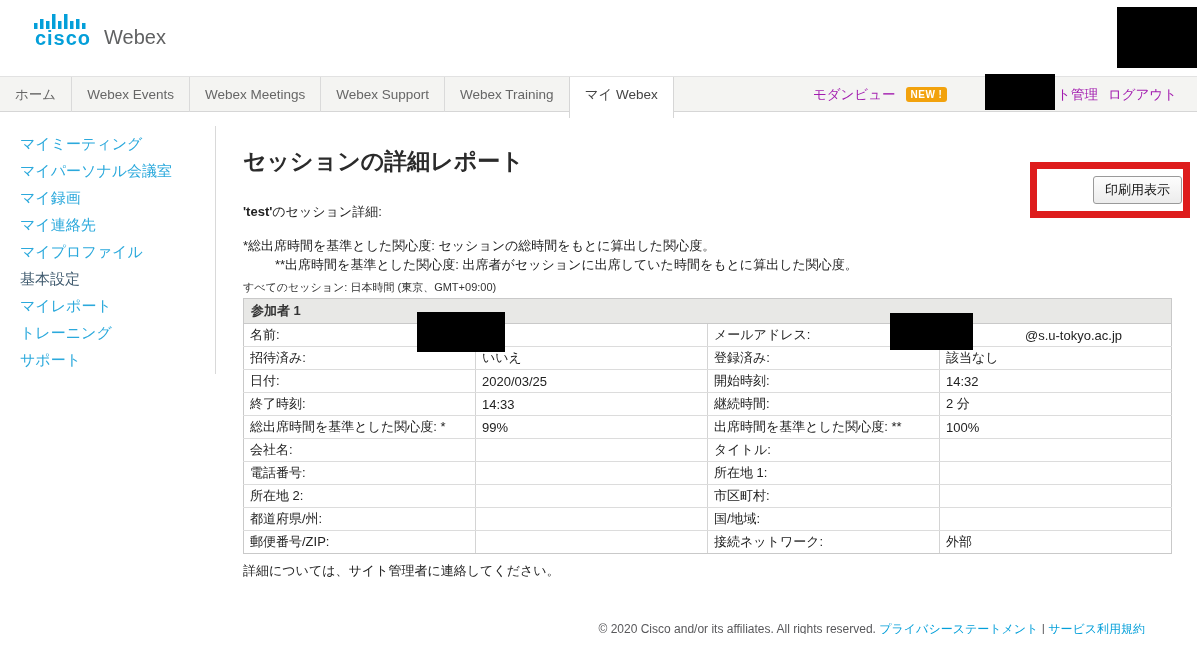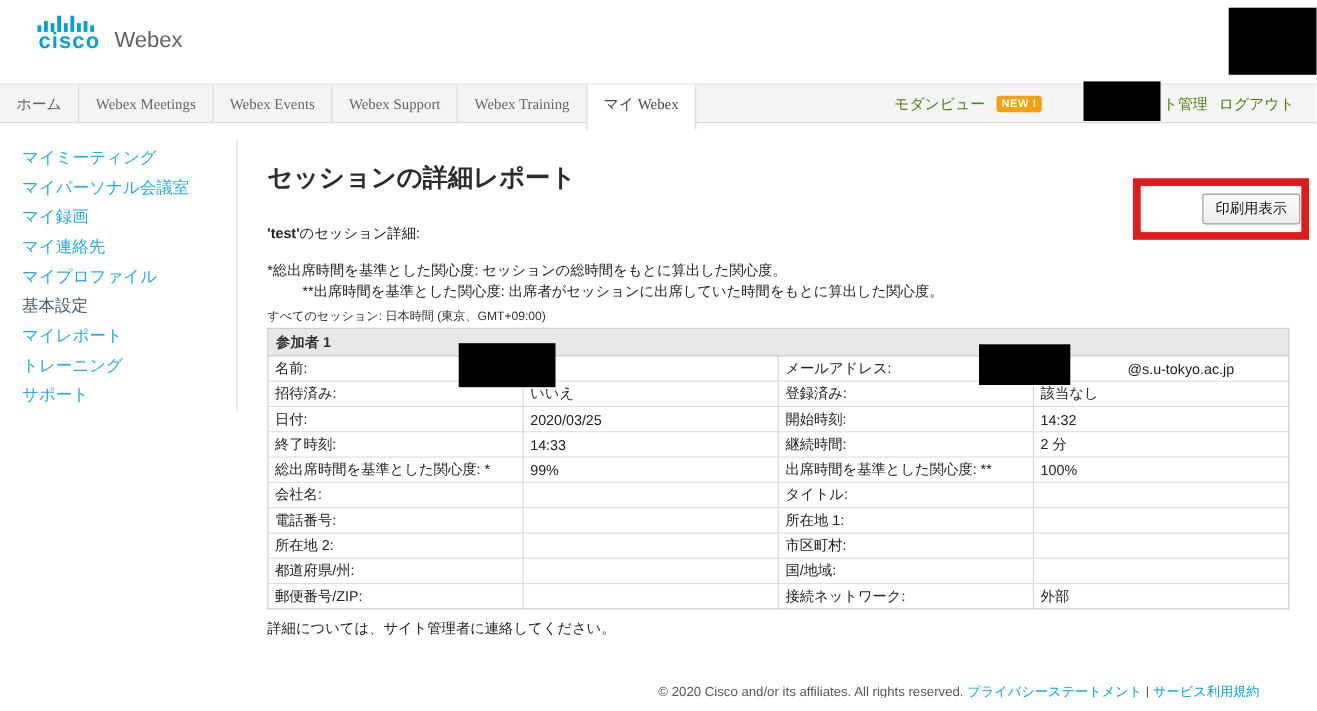--- a/index.html
+++ b/index.html
@@ -16,26 +16,26 @@
   #redact-corner{left:1117px;top:7px;width:80px;height:61px;}
   #redact-nav{left:985px;top:74px;width:70px;height:36px;}
   #redact-name{left:417px;top:312px;width:88px;height:40px;}
   #redact-email{left:890px;top:313px;width:83px;height:37px;}
 
   
   #navbar{position:absolute;left:0;top:76px;width:1197px;height:36px;background:#f4f4f2;
           border-top:1px solid #e2e2e2;border-bottom:1px solid #d6d6d6;box-sizing:border-box;}
   #nav-tabs{position:absolute;left:0;top:0;height:35px;display:flex;}
   .tab{height:35px;line-height:35px;padding:0 15px;font-size:13.5px;color:#666;
-       border-right:1px solid #dadada;cursor:pointer;white-space:nowrap;font-family:Liberation Serif, serif;}
+       border-right:1px solid #dadada;cursor:pointer;white-space:nowrap;}
   .tab.active{background:#fff;color:#444;height:41px;border-left:1px solid #d6d6d6;
        border-right:1px solid #d6d6d6;position:relative;z-index:5;margin-left:-1px;}
   #nav-right{position:absolute;right:20px;top:0;height:35px;display:flex;align-items:center;
        gap:10px;font-size:13.5px;z-index:2;}
-  #nav-right a{color:#4d7c0f;text-decoration:none;cursor:pointer;}
+  #nav-right a{color:#a21caf;text-decoration:none;cursor:pointer;}
   .new-badge{background:#f2a20d;color:#fff;font-size:10px;font-weight:bold;
        padding:2px 5px;border-radius:3px;letter-spacing:.5px;}
   .nav-gap{width:62px;}
 
   
   #sidebar{position:absolute;left:20px;top:130px;width:190px;}
   .side-item{display:block;color:#2ba9dc;font-size:15px;line-height:27px;cursor:pointer;white-space:nowrap;}
   .side-item.dark{color:#3f5a6e;}
   #side-divider{position:absolute;left:215px;top:126px;width:1px;height:248px;background:#d9d9d9;}
 
@@ -94,22 +94,22 @@
       <span class="cisco-word">cisco</span>
     </div>
     <span class="webex-word">Webex</span>
   </div>
 
   <div class="blackbox" id="redact-corner"></div>
 
   <div id="navbar">
     <div id="nav-tabs">
         <div class="tab">ホーム</div>
+        <div class="tab">Webex Events</div>
         <div class="tab">Webex Meetings</div>
-        <div class="tab">Webex Events</div>
         <div class="tab">Webex Support</div>
         <div class="tab">Webex Training</div>
         <div class="tab active">マイ Webex</div>
       </div>
     <div id="nav-right">
       <a>モダンビュー</a>
       <span class="new-badge">NEW !</span>
       <span class="nav-gap"></span>
       <a>サイト管理</a>
       <a>ログアウト</a>

